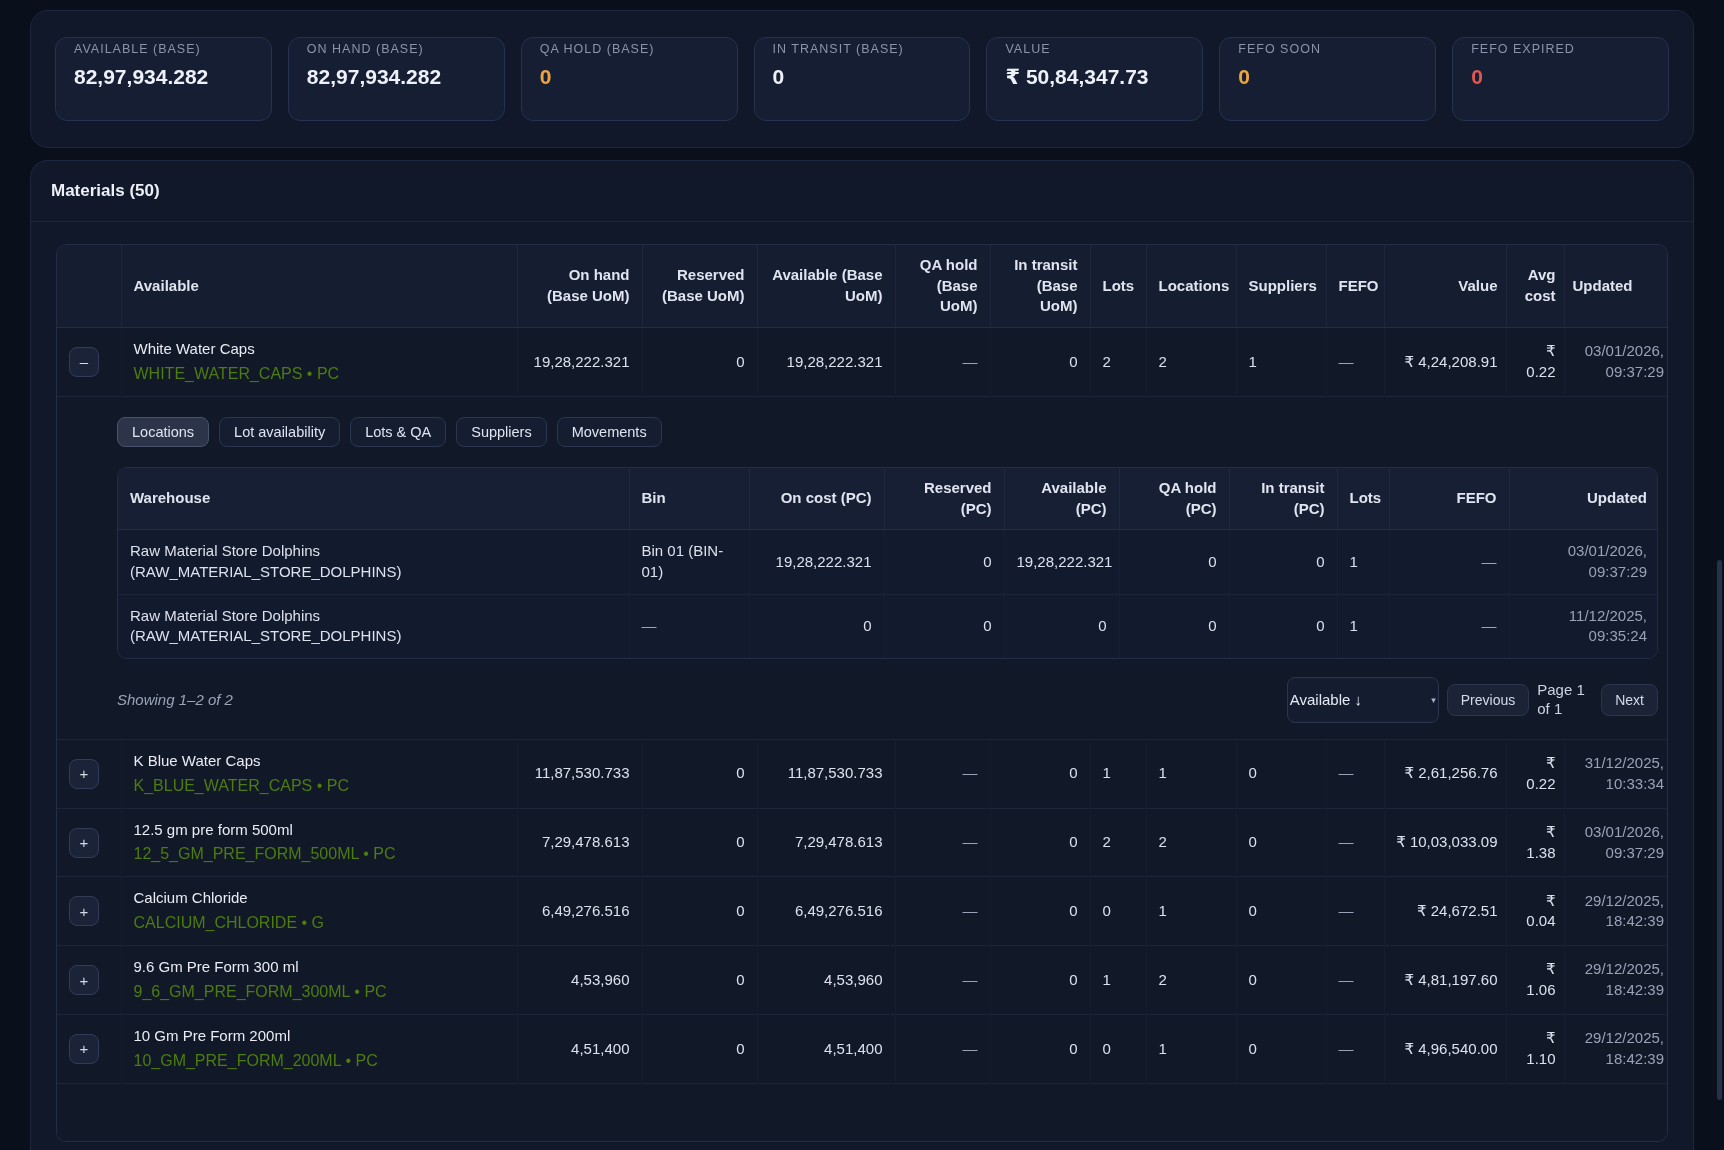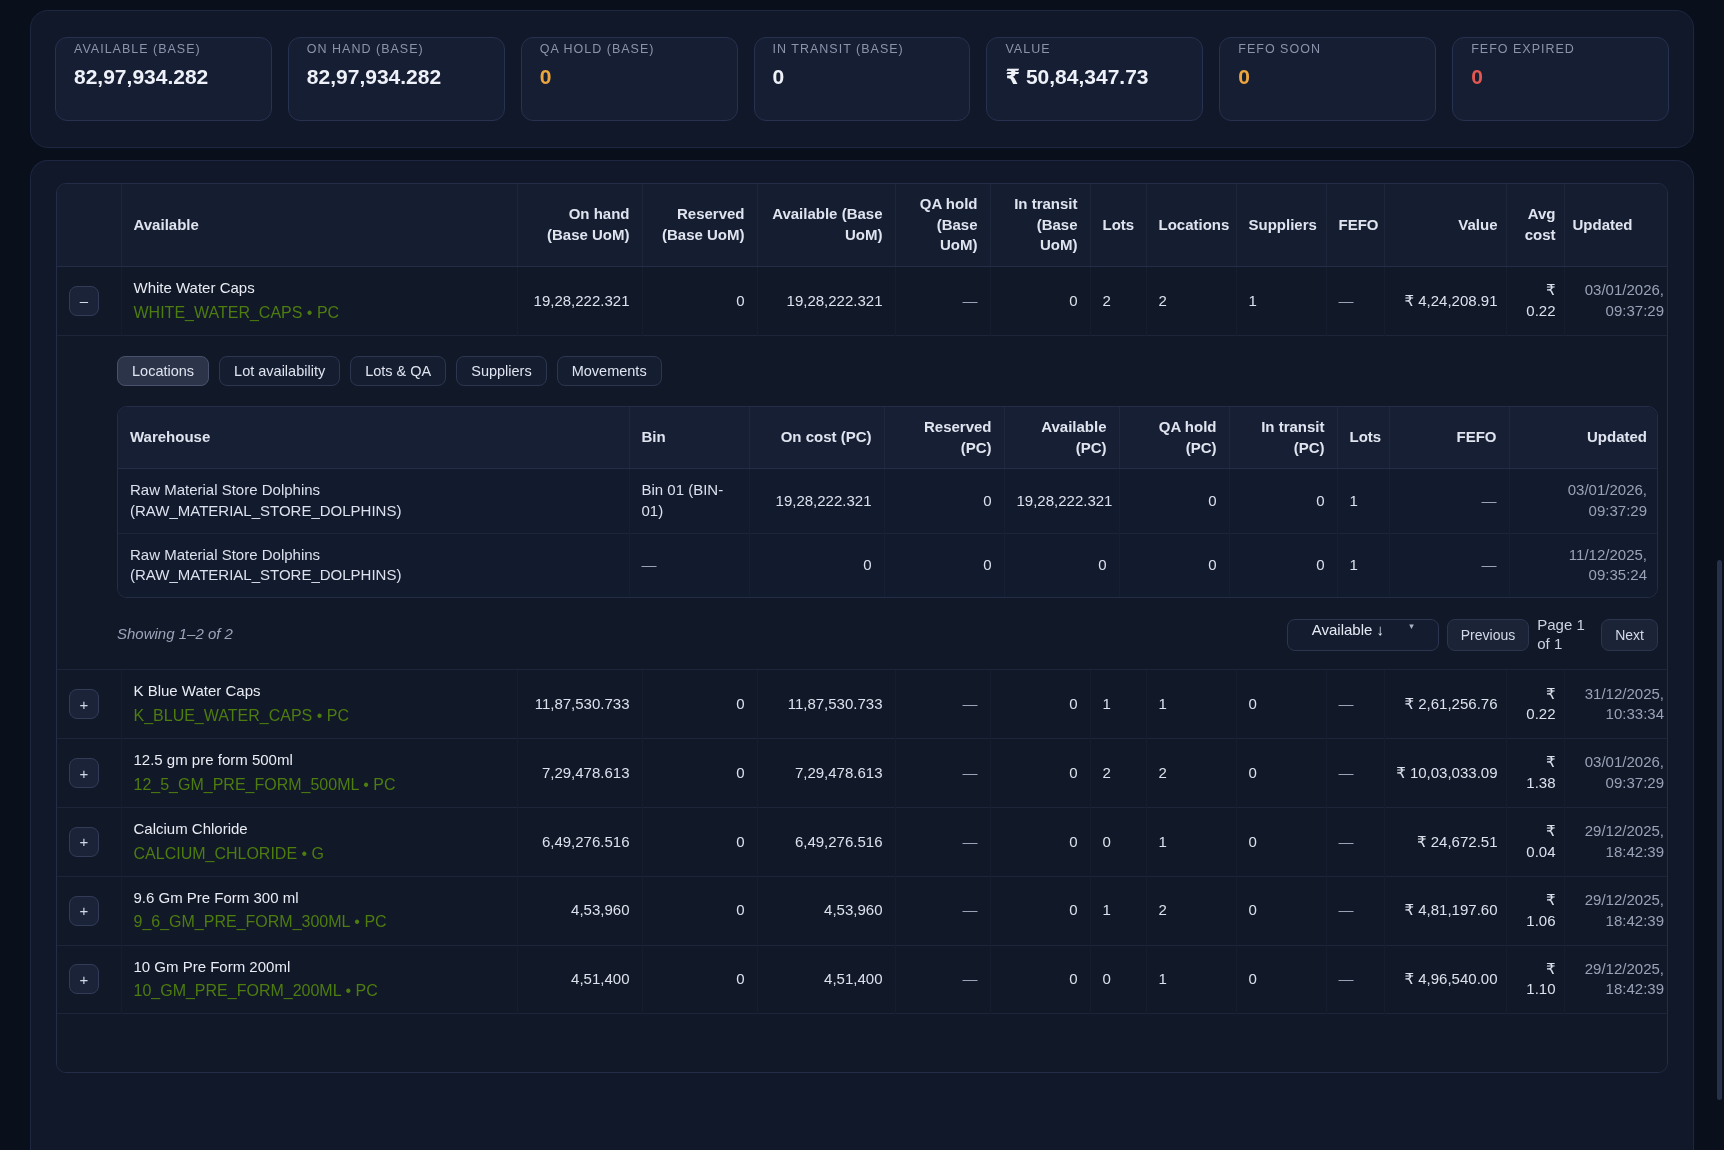--- a/index.html
+++ b/index.html
@@ -79,22 +79,22 @@
   .nested-card { border:1px solid #232d47; border-radius:10px; overflow:hidden; margin-bottom:18px; }
   .nested-card thead th { background:#171f34; }
   .nested-card tbody td { background:#121a2d; }
   .wh-name, .wh-code { color:#dce1ed; }
   .totals-label { font-weight:500; color:#dfe4ef; }
 
   .exp-footer { display:flex; justify-content:space-between; align-items:center; }
   .showing { color:#9aa3b8; font-size:15px;font-style:italic; }
   .pager { display:flex; align-items:center; gap:8px; }
   .sort-select {
-    width:152px; height:32px; display:flex; justify-content:space-between;
-    background:#141c30; border:1px solid #2b3550; border-radius:8px; padding:0 24px;
+    width:152px; height:46px; display:flex; align-items:center; justify-content:space-between;
+    background:#141c30; border:1px solid #2b3550; border-radius:8px; padding:0 2px;
     font-size:15px; color:#e6eaf3; cursor:pointer;
   }
   .caret { font-size:9px; color:#aab2c5; }
   .pg-btn {
     background:#1b2336; border:1px solid #2b3550; border-radius:8px;
     padding:7px 13px; font-size:14px; color:#d4dae8; cursor:pointer; font-family:inherit;
   }
   .page-ind { width:56px; font-size:15px; color:#ccd3e2; line-height:1.25; }
 
   .scroll-thumb {
@@ -134,20 +134,23 @@
           <div class="kpi-value amber">0</div>
         </div>
         <div class="kpi-card">
           <div class="kpi-label">FEFO EXPIRED</div>
           <div class="kpi-value red">0</div>
         </div>
       </div>
   </section>
 
   <section class="materials-panel">
+    <div class="materials-header">
+      <h2 class="materials-title">Materials (50)</h2>
+    </div>
     <div class="materials-body">
       <div class="table-card">
         <table>
           <colgroup>
             <col style="width:64px">
               <col style="width:396px">
               <col style="width:125px">
             <col style="width:115px">
               <col style="width:138px">
               <col style="width:95px">

